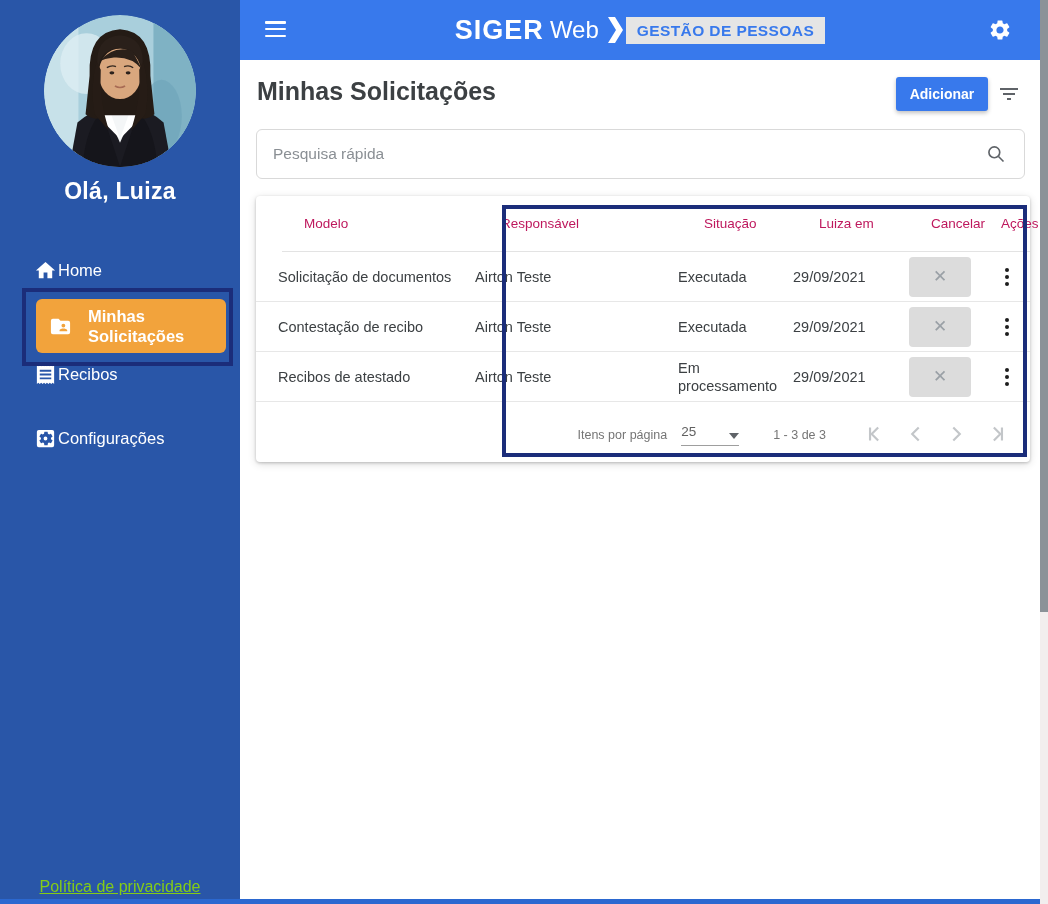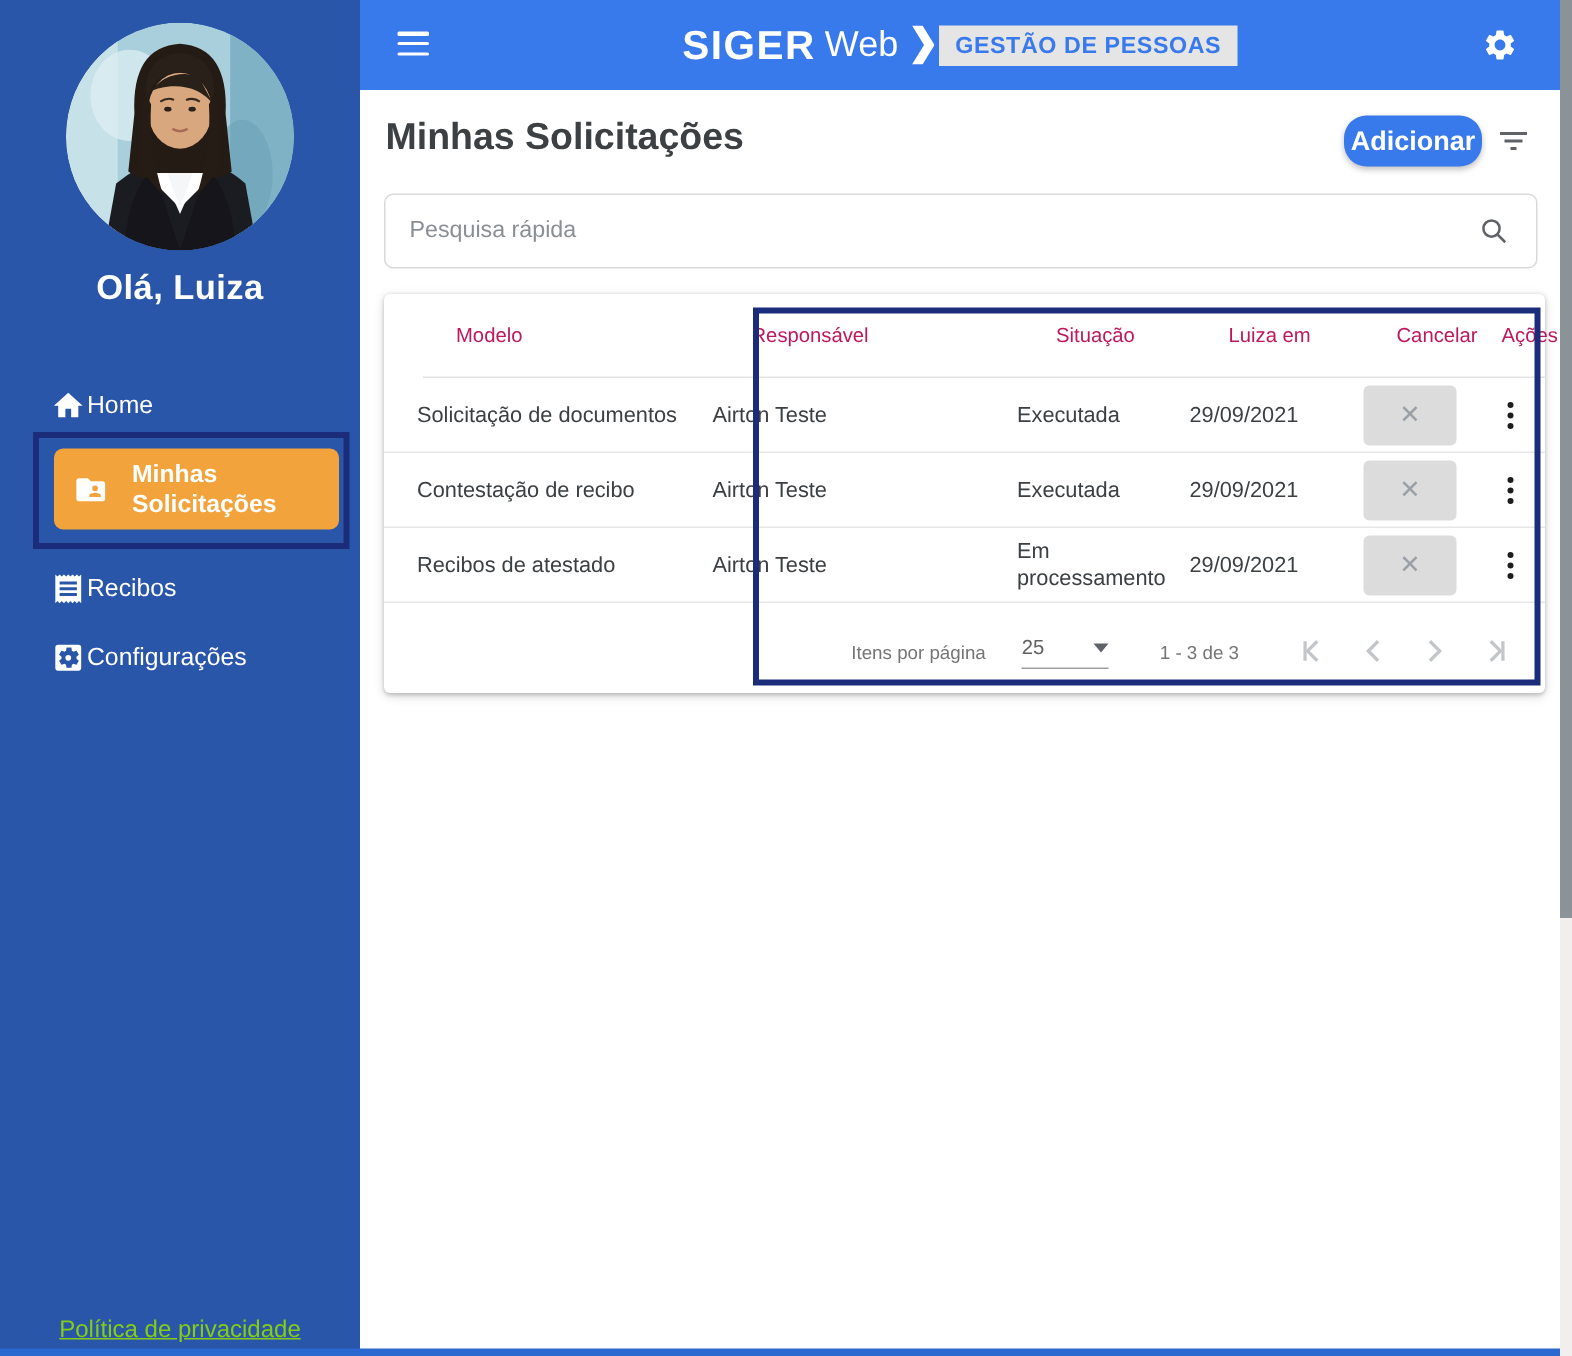--- a/index.html
+++ b/index.html
@@ -37,22 +37,22 @@
   .badge-chevron { width:15px; height:26px; }
   .logo-badge { background:#e5e5e5; color:#3879EC; font-weight:bold; font-size:15.5px;
                 letter-spacing:.4px; height:27px; line-height:27px; padding:0 11px;
                 margin-left:-6px; }
   .topbar-gear { position:absolute; right:28px; top:18px; width:24px; height:24px; cursor:pointer; }
 
   
   .main { position:absolute; left:240px; top:60px; width:800px; height:838px; background:#fff; }
   .page-title { position:absolute; left:17px; top:17px; font-size:25px; color:#3c4043; }
   .add-btn { position:absolute; left:656px; top:17px; width:92px; height:34px;
-             background:#3879EC; color:#fff; border:none; border-radius:15px;
-             font-size:18px; font-weight:bold; font-family:inherit; cursor:pointer;
+             background:#3879EC; color:#fff; border:none; border-radius:3px;
+             font-size:14px; font-weight:bold; font-family:inherit; cursor:pointer;
              box-shadow:0 2px 4px rgba(0,0,0,.25); }
   .filter-btn { position:absolute; left:757px; top:22px; width:24px; height:24px; cursor:pointer; }
 
   .search-box { position:absolute; left:16px; top:69px; width:769px; height:50px;
                 border:1px solid #d9d9d9; border-radius:6px; background:#fff;
                 display:flex; align-items:center; }
   .search-box input { flex:1; border:none; outline:none; font-size:15.5px;
                       padding:0 16px; color:#3c4043; font-family:inherit; background:transparent; }
   .search-box input::placeholder { color:#8a8f94; }
   .search-icon { width:20px; height:20px; margin-right:18px; flex:0 0 auto; cursor:pointer; }
@@ -70,22 +70,22 @@
   .cancel-btn { width:62px; height:40px; background:#dcdcdc; border:none; border-radius:4px;
                 color:#9aa0a6; font-size:17px; cursor:pointer; font-family:inherit; }
   .dots-btn { width:18px; height:34px; background:none; border:none; cursor:pointer;
               display:flex; flex-direction:column; align-items:center; justify-content:center; gap:3px; }
   .dots-btn i { width:4px; height:4px; border-radius:50%; background:#1d1d1d; }
   .situ { line-height:18px; }
 
   .paginator { position:absolute; left:0; bottom:0; width:100%; height:54px;
                display:flex; align-items:center; justify-content:flex-end;
                padding-right:14px; color:#757575; font-size:12.5px; }
-  .ipp-label { margin-right:24px; }
-  .ipp-select { display:flex; align-items:center; justify-content:space-between;
+  .ipp-label { margin-right:14px; }
+  .ipp-select { display:flex; align-items:flex-end; justify-content:space-between;
                 width:58px; border-bottom:1px solid #9e9e9e; padding-bottom:6px;
                 margin-right:34px; cursor:pointer; color:#616161; font-size:13.5px; }
   .ipp-caret { width:0; height:0; border-left:5px solid transparent; border-right:5px solid transparent;
                border-top:6px solid #5f6368; }
   .range { margin-right:30px; }
   .pg-btn { background:none; border:none; width:40px; height:40px; cursor:default; padding:0; }
   .pg-btn svg { width:26px; height:26px; stroke:#c3c6c9; stroke-width:2; fill:none; }
 
   
   .annotation { position:absolute; border:4px solid #1B2D7A; pointer-events:none; }
@@ -147,21 +147,21 @@
       <span class="lbl">Home</span>
     </div>
 
     <div class="nav-item active" style="top:299px;">
       <svg viewBox="0 0 24 24">
         <path fill-rule="evenodd" d="M20 6h-8l-2-2H4a2 2 0 0 0-2 2v12a2 2 0 0 0 2 2h16a2 2 0 0 0 2-2V8a2 2 0 0 0-2-2zm-5 3a2 2 0 1 1 0 4 2 2 0 0 1 0-4zm4 8h-8v-1c0-1.33 2.67-2 4-2s4 .67 4 2v1z" fill="#fff"></path>
       </svg>
       <span class="lbl">Minhas Solicitações</span>
     </div>
 
-    <div class="nav-item" style="top:376px;">
+    <div class="nav-item" style="top:358px;">
       <svg viewBox="0 0 24 24">
         <path fill-rule="evenodd" d="M3 22l1.5-1.5L6 22l1.5-1.5L9 22l1.5-1.5L12 22l1.5-1.5L15 22l1.5-1.5L18 22l1.5-1.5L21 22V2l-1.5 1.5L18 2l-1.5 1.5L15 2l-1.5 1.5L12 2l-1.5 1.5L9 2 7.5 3.5 6 2 4.5 3.5 3 2v20zM18 9H6V7h12v2zm0 4H6v-2h12v2zm0 4H6v-2h12v2z" fill="#fff"></path>
       </svg>
       <span class="lbl">Recibos</span>
     </div>
 
     <div class="nav-item" style="top:422px;">
       <svg viewBox="0 0 24 24">
         <path fill-rule="evenodd" d="M19 3H5a2 2 0 0 0-2 2v14a2 2 0 0 0 2 2h14a2 2 0 0 0 2-2V5a2 2 0 0 0-2-2zm-1.25 9c0 .23-.02.46-.05.68l1.48 1.16c.13.11.17.3.08.45l-1.4 2.42c-.09.15-.27.21-.43.15l-1.74-.7c-.36.28-.76.51-1.18.69l-.26 1.85a.35.35 0 0 1-.35.3h-2.8a.35.35 0 0 1-.35-.3l-.26-1.85c-.43-.18-.82-.41-1.18-.69l-1.74.7c-.16.06-.34 0-.43-.15l-1.4-2.42a.35.35 0 0 1 .08-.45l1.48-1.16a5.5 5.5 0 0 1 0-1.36L5.82 10.1a.35.35 0 0 1-.08-.45l1.4-2.42c.09-.15.27-.21.43-.15l1.74.7c.36-.28.76-.51 1.18-.69l.26-1.85a.35.35 0 0 1 .35-.3h2.8c.17 0 .32.13.35.3l.26 1.85c.43.18.82.41 1.18.69l1.74-.7c.16-.06.34 0 .43.15l1.4 2.42c.09.15.05.34-.08.45l-1.48 1.16c.03.22.05.45.05.68zM12 10a2 2 0 1 0 0 4 2 2 0 0 0 0-4z" fill="#fff"></path>
       </svg>

